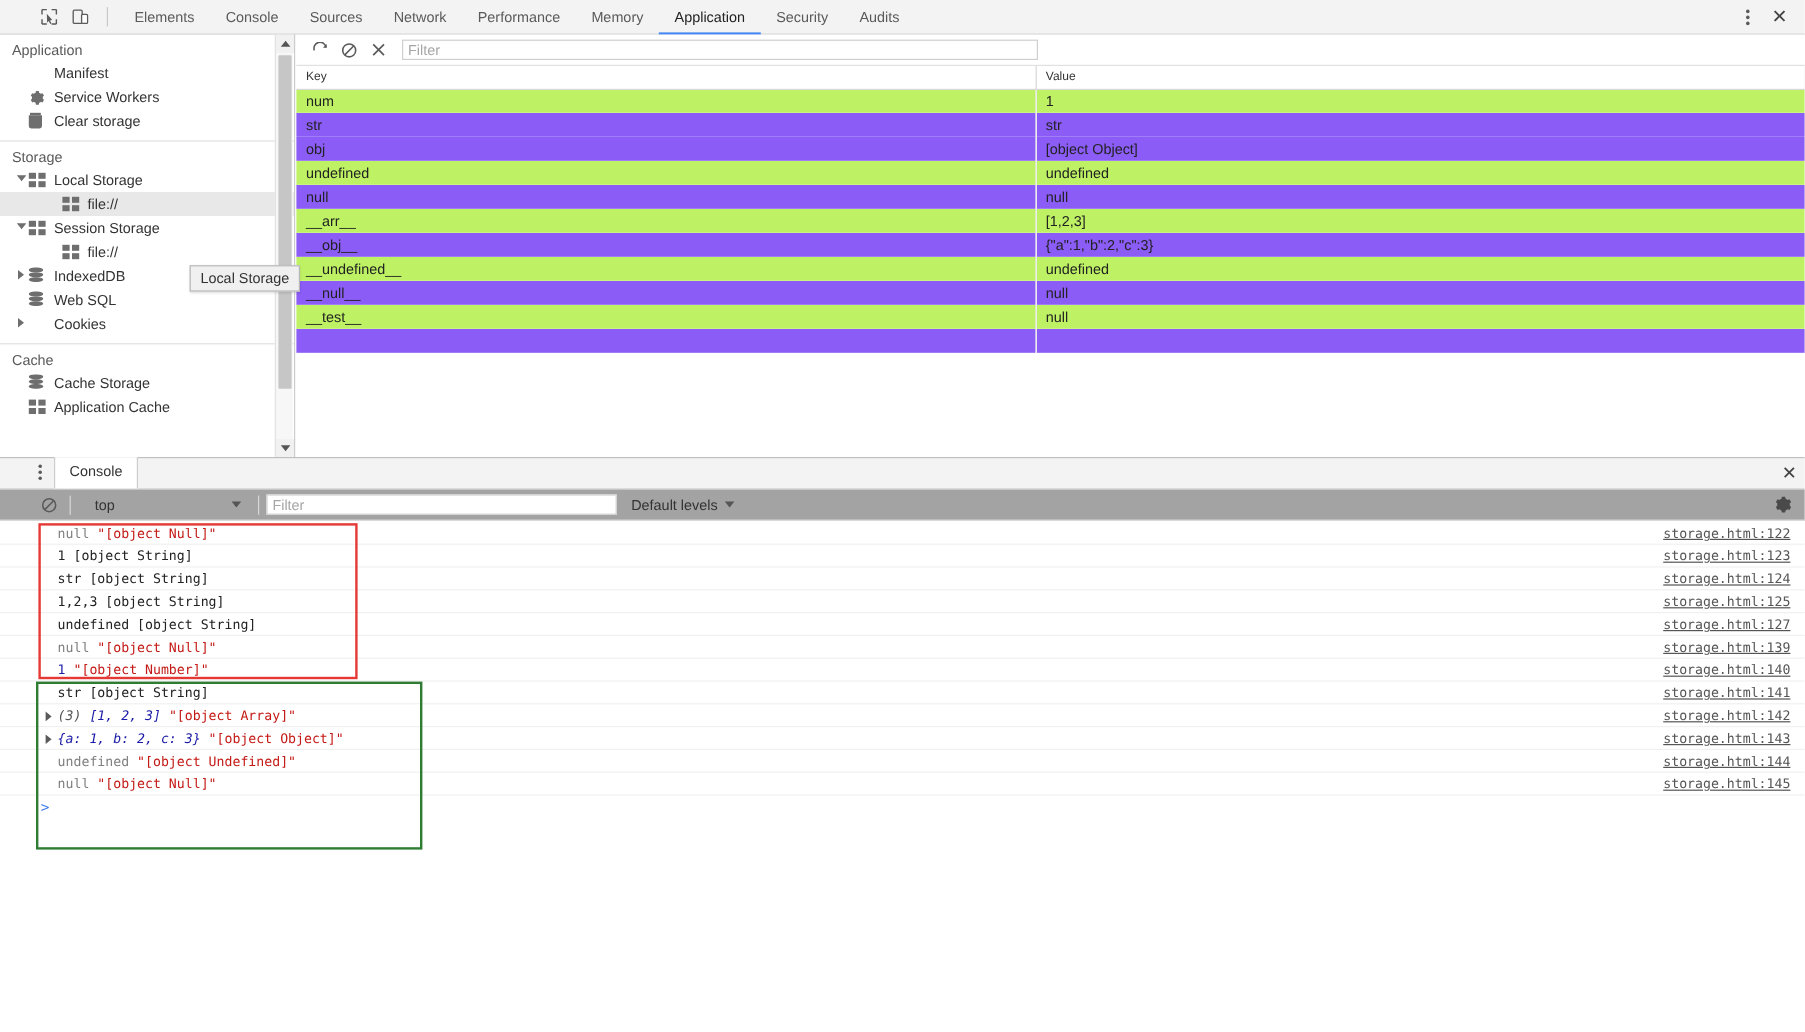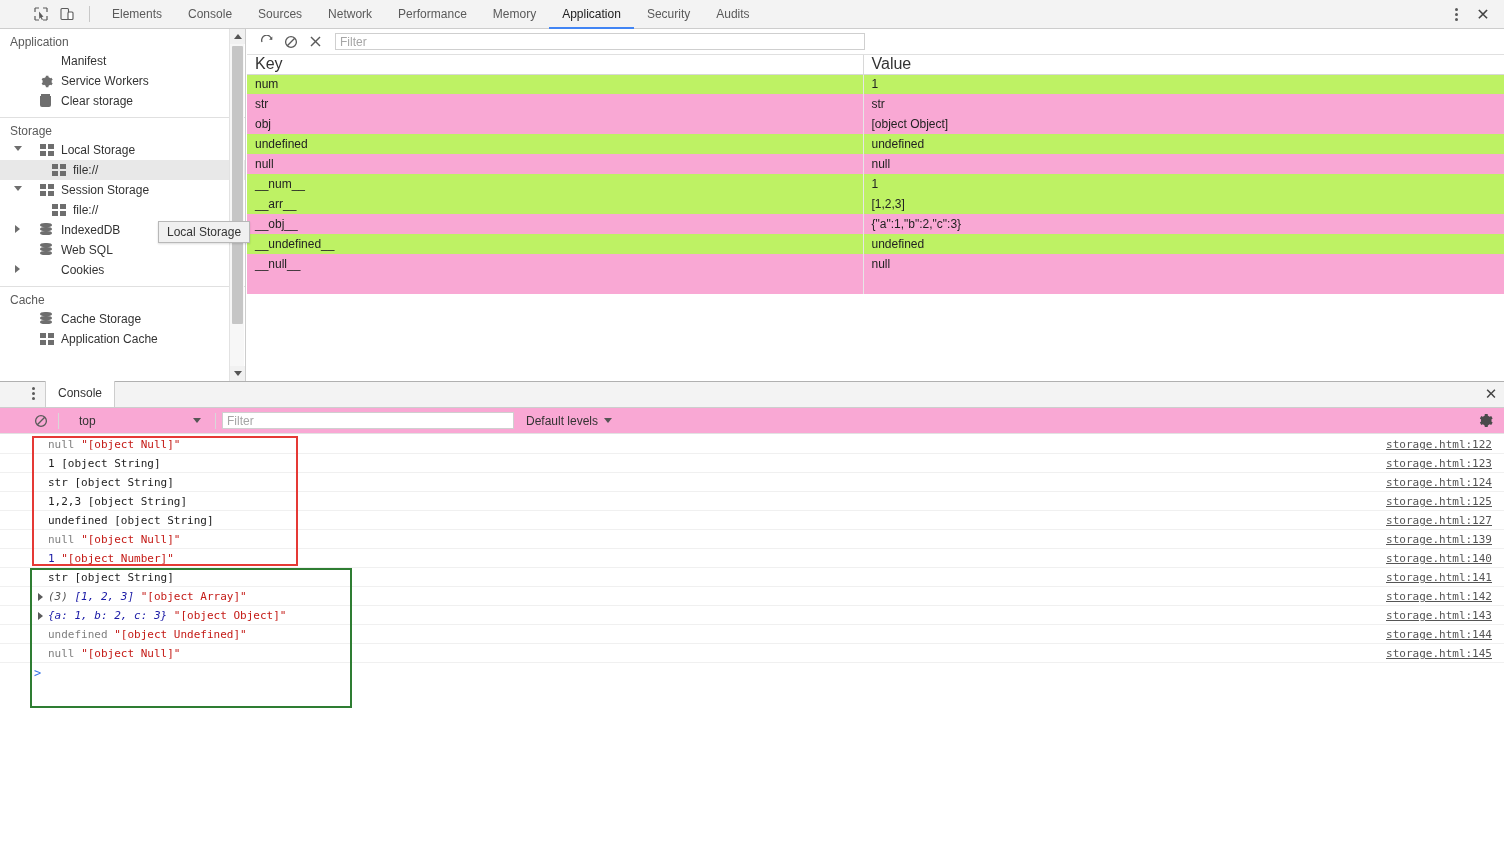--- a/index.html
+++ b/index.html
@@ -53,21 +53,21 @@
     position: absolute; left: 0; top: 0; width: 246px; height: 352px;
     background: #fff; border-right: 1px solid #cdcdcd;
     overflow: hidden;
   }
   .sb-section {
     padding: 6px 0 2px 10px; font-size: 12px; color: #5a5a5a;
   }
   .sb-divider { height: 1px; background: #e0e0e0; margin: 6px 0 0 0; }
   .sb-item {
     display: flex; align-items: center; height: 20px;
-    padding-left: 40px; font-size: 12px; color: #333; cursor: pointer; position: relative;
+    padding-left: 24px; font-size: 12px; color: #333; cursor: pointer; position: relative;
     white-space: nowrap;
   }
   .sb-item.indent2 { padding-left: 52px; }
   .sb-item.selected { background: #e8e8e8; }
   .sb-ico { width: 15px; height: 14px; margin-right: 6px; flex: 0 0 auto; display:inline-block; position: relative; }
   .arrow {
     position: absolute; left: 14px; top: 6px;
     width: 0; height: 0; border-style: solid;
   }
   .arrow.down { border-width: 5px 4px 0 4px; border-color: #6e6e6e transparent transparent transparent; }
@@ -124,46 +124,46 @@
   .st-filter {
     margin-left: 8px; width: 530px; height: 17px;
     border: 1px solid #cfcfcf; background: #fff;
     font-size: 12px; color: #888; padding: 0 4px; line-height: 15px;
     font-family: "Liberation Sans", sans-serif;
   }
   .st-filter::placeholder { color: #a6a6a6; }
 
   table.kv { width: 1257px; border-collapse: collapse; table-layout: fixed; }
   table.kv th {
-    text-align: left; font-weight: normal; font-size: 16px; color: #333;
+    text-align: left; font-weight: normal; font-size: 10px; color: #333;
     height: 19px; padding: 0 0 0 8px; background: #fff;
     border-bottom: 1px solid #d8d8d8; border-right: 1px solid #d8d8d8;
   }
   table.kv td {
     font-size: 12px; color: #222; height: 20px; padding: 0 0 0 8px;
     border-right: 1px solid #e6e6e6;
     white-space: nowrap; overflow: hidden;
   }
   table.kv tr.odd td { background: #bef264; }
-  table.kv tr.even td { background: #f9a8d4; }
+  table.kv tr.even td { background: #8b5cf6; }
   table.kv tr.filler td { border-right: 1px solid #e6e6e6; height: 20px; }
 
   
   .console { position: absolute; left: 0; top: 381px; width: 1504px; height: 479px; background: #fff; border-top: 1px solid #b0b0b0; }
   .cons-tabbar { height: 26px; background: #f3f3f3; border-bottom: 1px solid #cdcdcd; display:flex; align-items:flex-end; }
   .cons-dots { display:flex; flex-direction:column; gap:2px; padding: 0 10px 7px 32px; cursor:pointer; }
   .cons-dots i { width:3px;height:3px;background:#5a5a5a;border-radius:50%; display:block;}
   .cons-tab {
     height: 26px; line-height: 25px; padding: 0 12px; font-size: 12px; color: #333;
     background: #fff; border-left: 1px solid #cdcdcd; border-right: 1px solid #cdcdcd;
     cursor: pointer;
   }
   .cons-close { margin-left:auto; width:26px;height:26px;display:flex;align-items:center;justify-content:center;color:#444;font-size:15px;cursor:pointer;margin-bottom:0;}
 
-  .cons-toolbar { height: 26px; display:flex; align-items:center; border-bottom:1px solid #e2e2e2; padding-left: 30px; background:#f9a8d4;}
+  .cons-toolbar { height: 26px; display:flex; align-items:center; border-bottom:1px solid #e2e2e2; padding-left: 30px; background:#a3a3a3;}
   .cons-clear { width:22px;height:22px;display:flex;align-items:center;justify-content:center;color:#5a5a5a;cursor:pointer;}
   .ctx-select {
     margin-left: 14px; width: 130px; height: 20px; display:flex; align-items:center;
     font-size:12px;color:#333;cursor:pointer; position: relative;
   }
   .ctx-select .cav { position:absolute; right:8px; width:0;height:0;border-style:solid;border-width:5px 4px 0 4px;border-color:#555 transparent transparent transparent;}
   .cons-sep { width:1px;height:16px;background:#d8d8d8;margin:0 6px; }
   .cons-filter {
     width: 292px; height: 17px; border:1px solid #cfcfcf; background:#fff;
     font-size:12px;color:#888;padding:0 4px; line-height:15px;
@@ -418,37 +418,37 @@
             </tr>
             <tr class="odd">
               <td>undefined</td>
               <td>undefined</td>
             </tr>
             <tr class="even">
               <td>null</td>
               <td>null</td>
             </tr>
             <tr class="odd">
-              <td>__num__</td>
-              <td>1</td>
-            </tr>
-            <tr class="odd">
               <td>__arr__</td>
               <td>[1,2,3]</td>
             </tr>
             <tr class="even">
               <td>__obj__</td>
               <td>{"a":1,"b":2,"c":3}</td>
             </tr>
             <tr class="odd">
               <td>__undefined__</td>
               <td>undefined</td>
             </tr>
             <tr class="even">
               <td>__null__</td>
+              <td>null</td>
+            </tr>
+            <tr class="odd">
+              <td>__test__</td>
               <td>null</td>
             </tr>
             <tr class="filler even">
               <td></td>
               <td></td>
             </tr>
           </tbody>
       </table>
     </div>
   </div>

